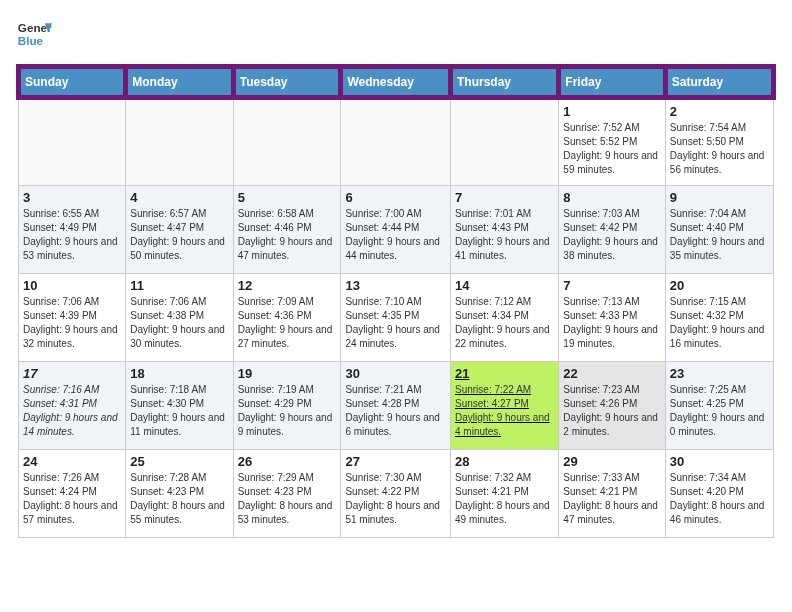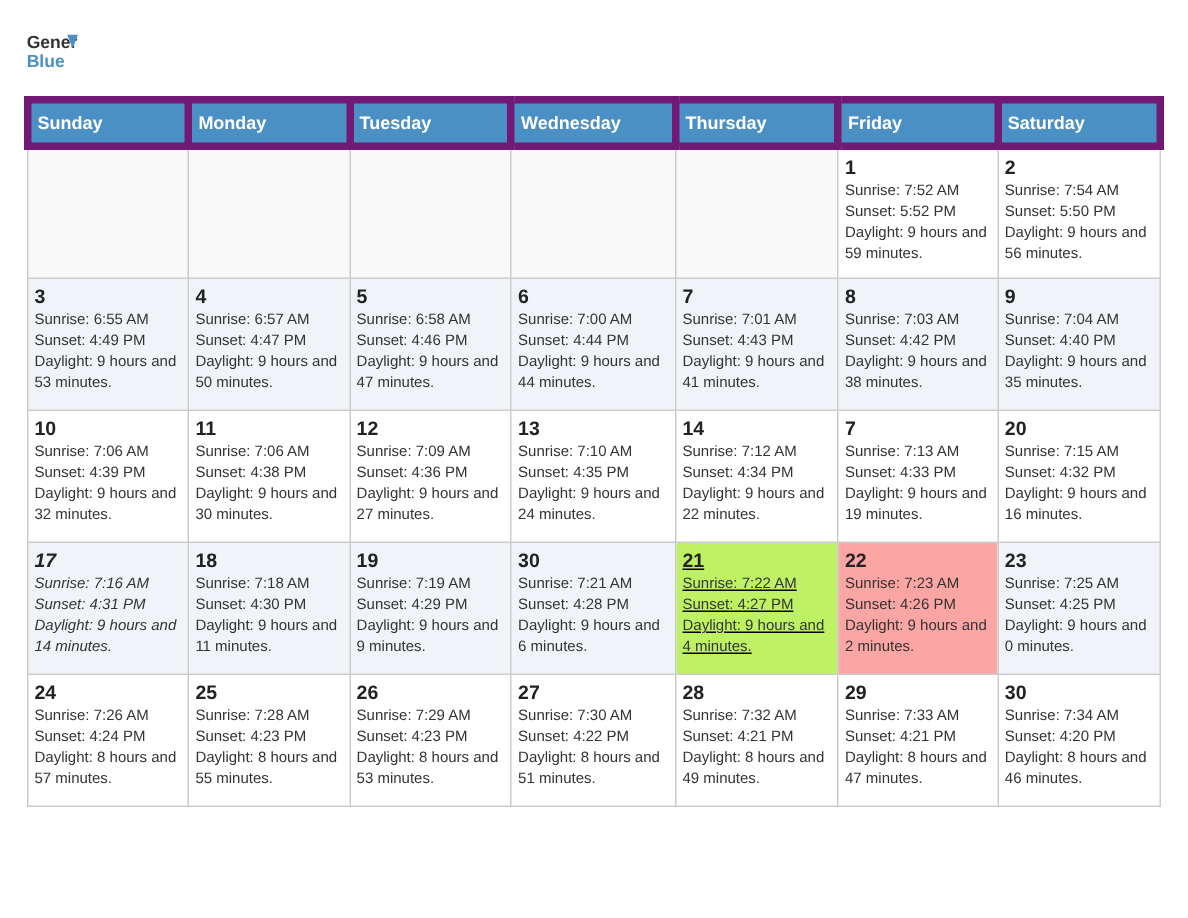--- a/index.html
+++ b/index.html
@@ -239,21 +239,21 @@
           <div class="day-info">Sunrise: 7:21 AM
 Sunset: 4:28 PM
 Daylight: 9 hours and 6 minutes.</div>
         </td>
         <td style="background: #bef264; text-decoration: underline;">
           <span class="day-number">21</span>
           <div class="day-info">Sunrise: 7:22 AM
 Sunset: 4:27 PM
 Daylight: 9 hours and 4 minutes.</div>
         </td>
-        <td style="background: #fca5a5; margin-top: 24px;">
+        <td style="background: #e5e5e5; margin-top: 24px;">
           <span class="day-number">22</span>
           <div class="day-info">Sunrise: 7:23 AM
 Sunset: 4:26 PM
 Daylight: 9 hours and 2 minutes.</div>
         </td>
         <td style="background: rgb(240, 244, 248);">
           <span class="day-number">23</span>
           <div class="day-info">Sunrise: 7:25 AM
 Sunset: 4:25 PM
 Daylight: 9 hours and 0 minutes.</div>

